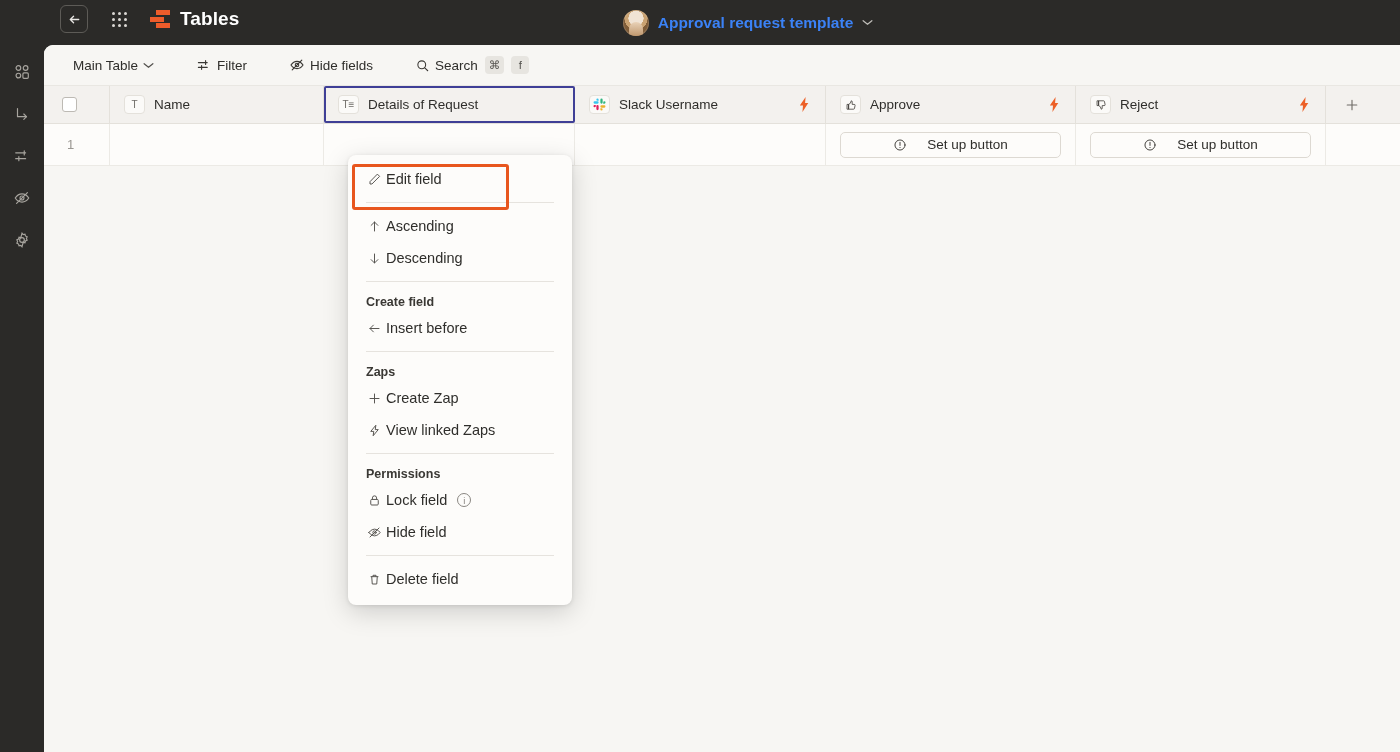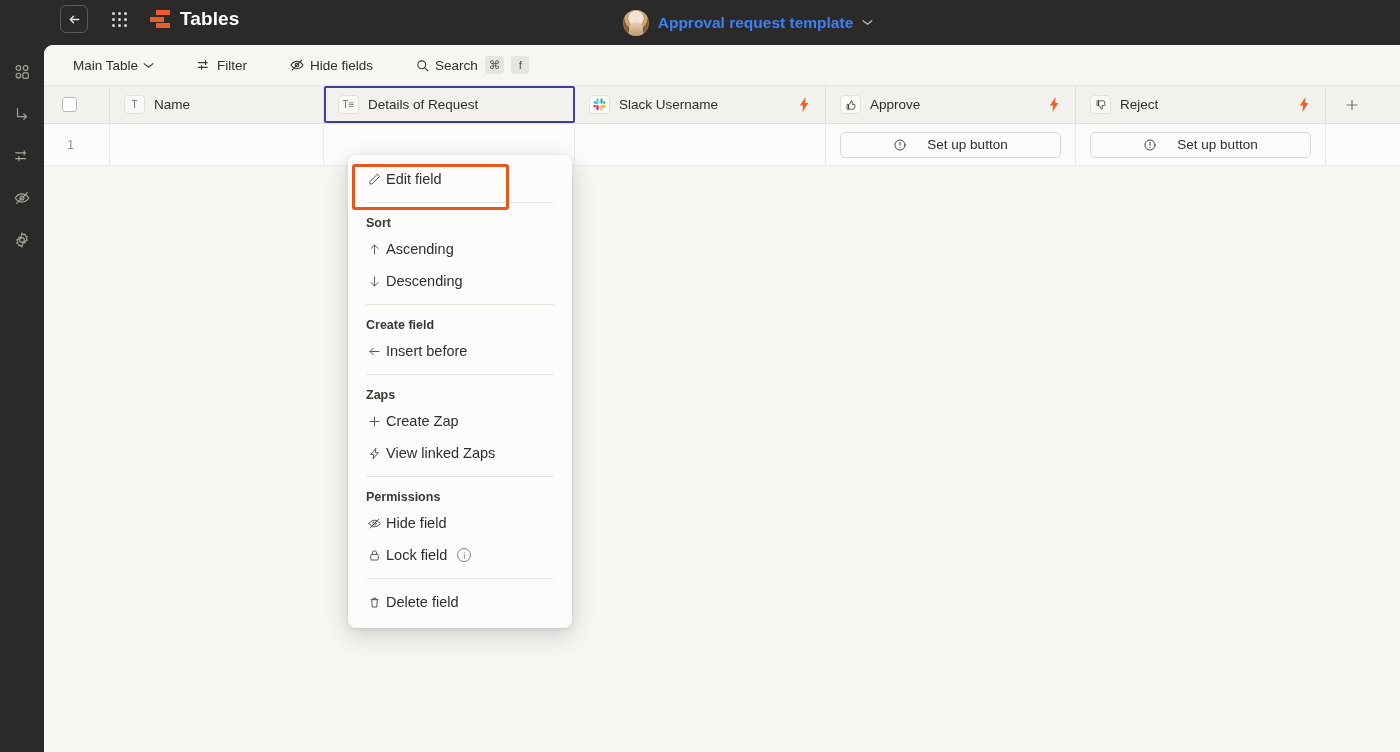--- a/index.html
+++ b/index.html
@@ -463,21 +463,20 @@
     <div class="menu-item">
       <span class="mi-icon">
         <svg width="15" height="15" viewBox="0 0 20 20" fill="none" stroke="currentColor" stroke-width="1.3" stroke-linecap="round" stroke-linejoin="round">
           <path d="M14.2 3.2 16.8 5.8 6.6 16H4v-2.6z"></path>
         </svg>
       </span>
       <span>Edit field</span>
     </div>
 
     <div class="menu-sep"></div>
-    <div class="menu-label">Sort</div>
 
     <div class="menu-item">
       <span class="mi-icon">
         <svg width="15" height="15" viewBox="0 0 20 20" fill="none" stroke="currentColor" stroke-width="1.3" stroke-linecap="round" stroke-linejoin="round">
           <path d="M10 16V4M5.5 8.5 10 4l4.5 4.5"></path>
         </svg>
       </span>
       <span>Ascending</span>
     </div>
     <div class="menu-item">
@@ -517,40 +516,40 @@
         <svg width="15" height="15" viewBox="0 0 20 20" fill="none" stroke="currentColor" stroke-width="1.3" stroke-linejoin="round">
           <path d="M11.8 3 5 11.2h4l-.8 5.8L15 8.8h-4z"></path>
         </svg>
       </span>
       <span>View linked Zaps</span>
     </div>
 
     <div class="menu-sep"></div>
     <div class="menu-label">Permissions</div>
 
+    <div class="menu-item">
+      <span class="mi-icon">
+        <svg width="15" height="15" viewBox="0 0 20 20" fill="none" stroke="currentColor" stroke-width="1.3" stroke-linejoin="round">
+          <rect x="5" y="8.6" width="10" height="7.4" rx="1.3"></rect>
+            <path d="M7.2 8.6V6.6a2.8 2.8 0 0 1 5.6 0v2"></path>
+        </svg>
+      </span>
+      <span>Lock field</span>
+      <i class="info-i">i</i>
+    </div>
     <div class="menu-item">
       <span class="mi-icon">
         <svg width="15" height="15" viewBox="0 0 20 20" fill="none" stroke="currentColor" stroke-width="1.3" stroke-linecap="round">
           <path d="M2.5 10S5.5 5.5 10 5.5 17.5 10 17.5 10 14.5 14.5 10 14.5 2.5 10 2.5 10z"></path>
           <circle cx="10" cy="10" r="2.2"></circle>
             <path d="M4 16 16 4"></path>
         </svg>
       </span>
       <span>Hide field</span>
     </div>
-    <div class="menu-item">
-      <span class="mi-icon">
-        <svg width="15" height="15" viewBox="0 0 20 20" fill="none" stroke="currentColor" stroke-width="1.3" stroke-linejoin="round">
-          <rect x="5" y="8.6" width="10" height="7.4" rx="1.3"></rect>
-            <path d="M7.2 8.6V6.6a2.8 2.8 0 0 1 5.6 0v2"></path>
-        </svg>
-      </span>
-      <span>Lock field</span>
-      <i class="info-i">i</i>
-    </div>
 
     <div class="menu-sep"></div>
 
     <div class="menu-item">
       <span class="mi-icon">
         <svg width="15" height="15" viewBox="0 0 20 20" fill="none" stroke="currentColor" stroke-width="1.3" stroke-linejoin="round">
           <path d="M4.8 6.2h10.4"></path>
             <path d="M6.3 6.2 7 16h6l.7-9.8"></path>
             <path d="M8 6.2V4.4h4v1.8"></path>
         </svg>

